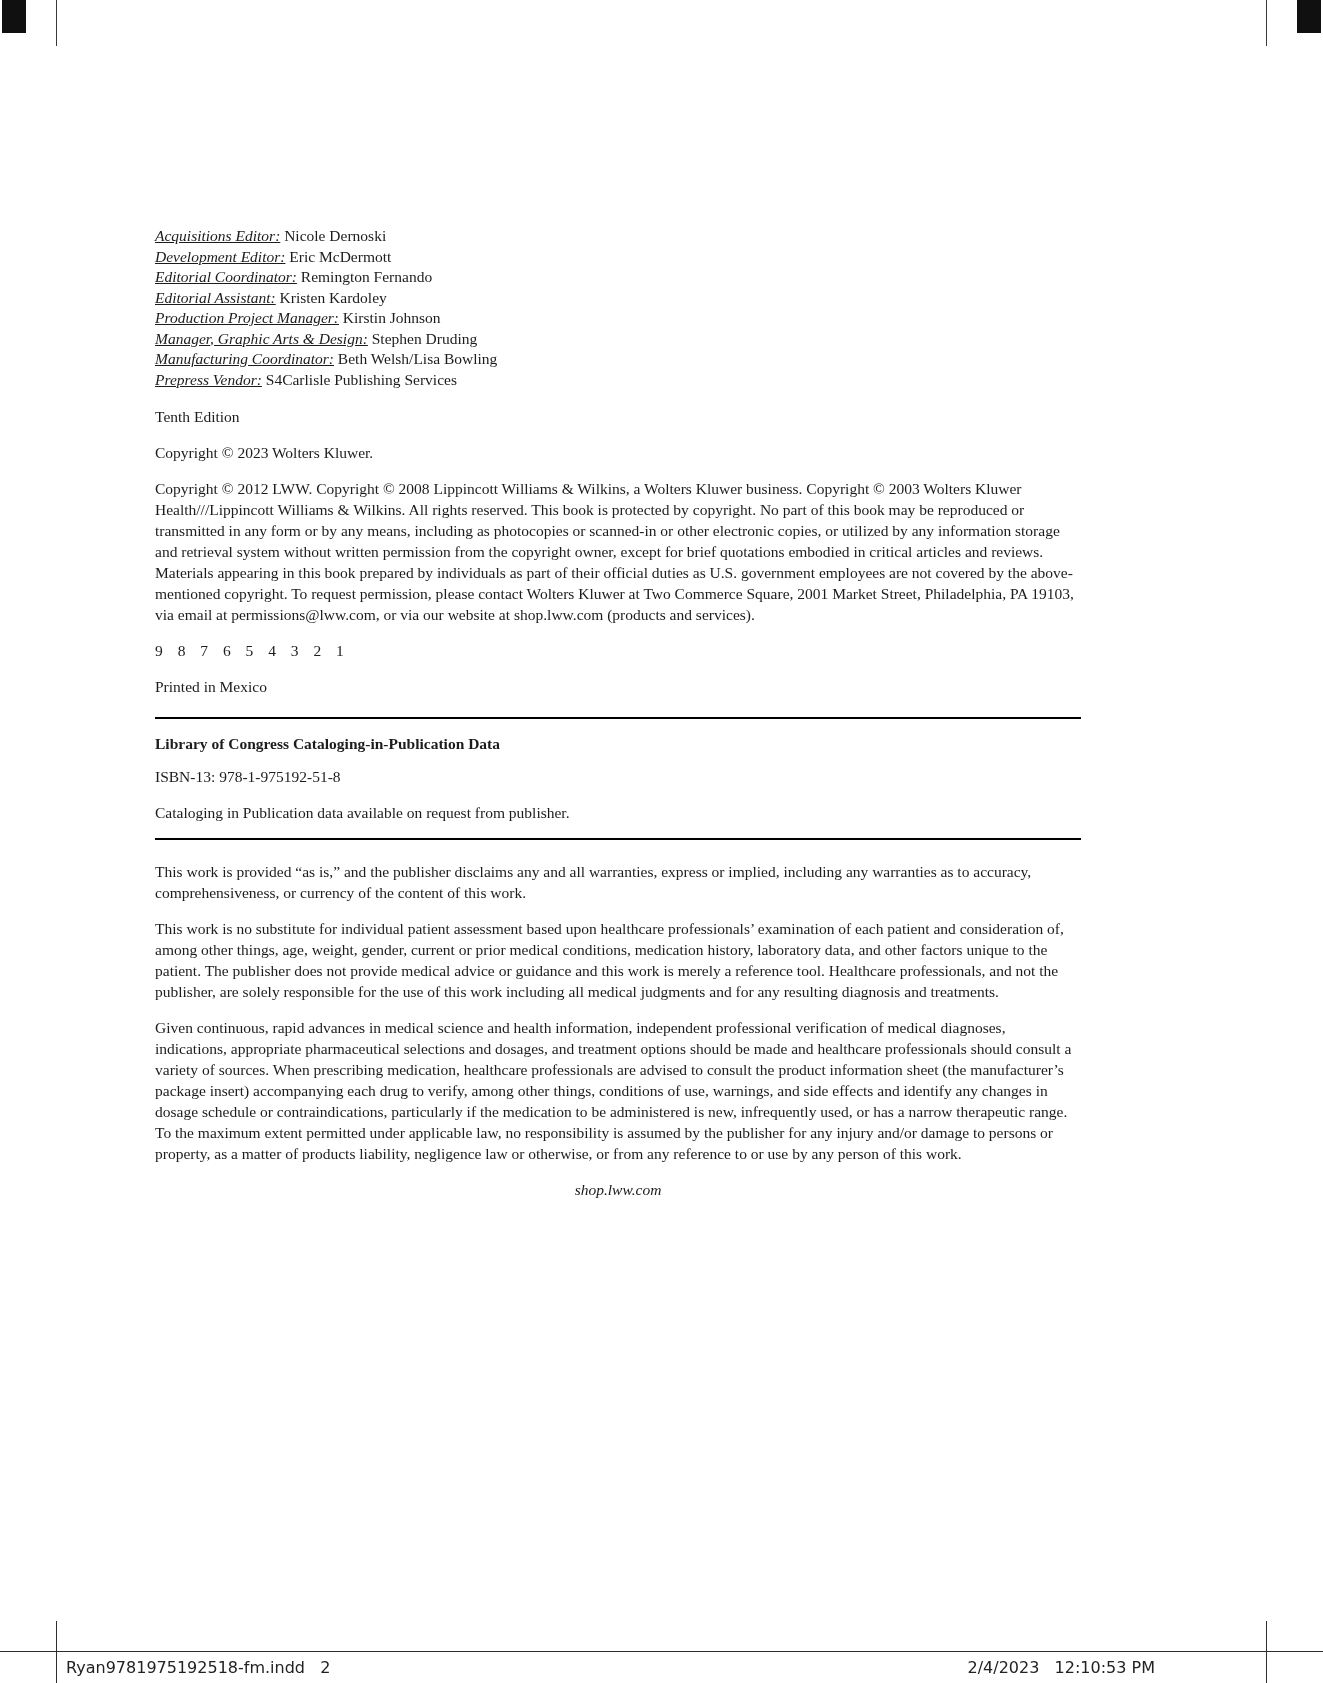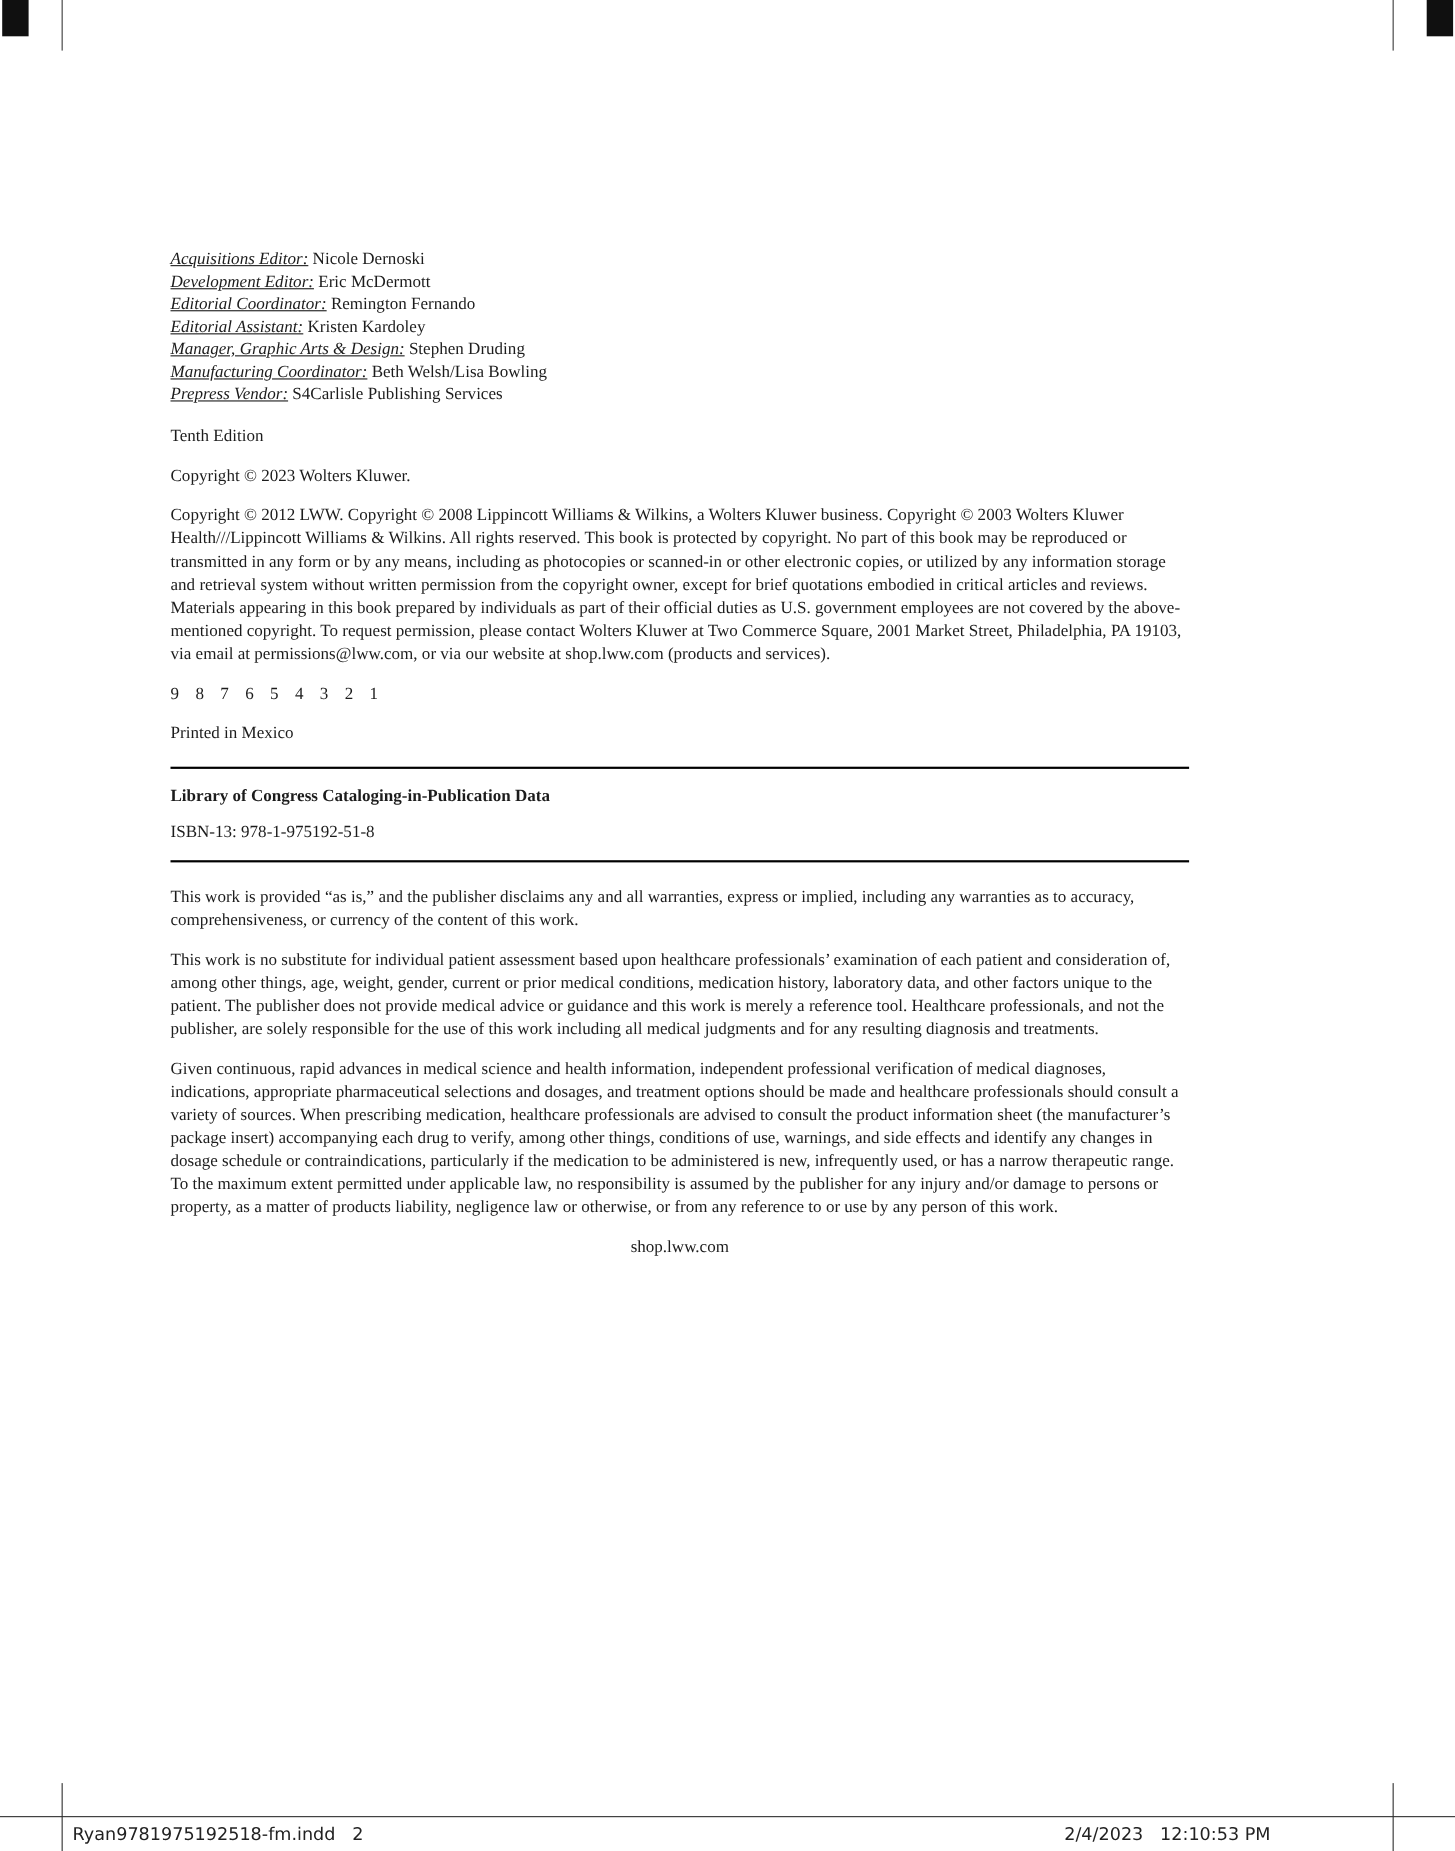--- a/index.html
+++ b/index.html
@@ -81,20 +81,21 @@
   .rule.second { margin: 10px 0 21px 0; }
 
   .heading {
     font-weight: bold;
     margin-bottom: 12px;
   }
 
   .website {
     text-align: center;
     margin-top: 6px;
+    font-style: italic;
   }
 
   
   .slug {
     position: absolute;
     font-family: "DejaVu Sans", sans-serif;
     font-size: 16px;
     color: #222;
     top: 1658px;
     white-space: pre;
@@ -125,20 +126,24 @@
       </p>
       <p class="credit">
         <em>Editorial Coordinator:</em>
         <span>Remington Fernando</span>
       </p>
       <p class="credit">
         <em>Editorial Assistant:</em>
         <span>Kristen Kardoley</span>
       </p>
       <p class="credit">
+        <em>Production Project Manager:</em>
+        <span>Kirstin Johnson</span>
+      </p>
+      <p class="credit">
         <em>Manager, Graphic Arts &amp; Design:</em>
         <span>Stephen Druding</span>
       </p>
       <p class="credit">
         <em>Manufacturing Coordinator:</em>
         <span>Beth Welsh/Lisa Bowling</span>
       </p>
       <p class="credit">
         <em>Prepress Vendor:</em>
         <span>S4Carlisle Publishing Services</span>
@@ -154,20 +159,21 @@
     <p class="printing">9 8 7 6 5 4 3 2 1</p>
 
     <p class="line">Printed in Mexico</p>
 
     <hr class="rule first">
 
     <p class="heading">Library of Congress Cataloging-in-Publication Data</p>
 
     <p class="line">ISBN-13: 978-1-975192-51-8</p>
 
+    <p class="line">Cataloging in Publication data available on request from publisher.</p>
 
     <hr class="rule second">
 
     <p class="para">This work is provided “as is,” and the publisher disclaims any and all warranties, express or implied, including any warranties as to accuracy, comprehensiveness, or currency of the content of this work.</p>
 
     <p class="para">This work is no substitute for individual patient assessment based upon healthcare professionals’ examination of each patient and consideration of, among other things, age, weight, gender, current or prior medical conditions, medication history, laboratory data, and other factors unique to the patient. The publisher does not provide medical advice or guidance and this work is merely a reference tool. Healthcare professionals, and not the publisher, are solely responsible for the use of this work including all medical judgments and for any resulting diagnosis and treatments.</p>
 
     <p class="para">Given continuous, rapid advances in medical science and health information, independent professional verification of medical diagnoses, indications, appropriate pharmaceutical selections and dosages, and treatment options should be made and healthcare professionals should consult a variety of sources. When prescribing medication, healthcare professionals are advised to consult the product information sheet (the manufacturer’s package insert) accompanying each drug to verify, among other things, conditions of use, warnings, and side effects and identify any changes in dosage schedule or contraindications, particularly if the medication to be administered is new, infrequently used, or has a narrow therapeutic range. To the maximum extent permitted under applicable law, no responsibility is assumed by the publisher for any injury and/or damage to persons or property, as a matter of products liability, negligence law or otherwise, or from any reference to or use by any person of this work.</p>
 
     <p class="website">shop.lww.com</p>

